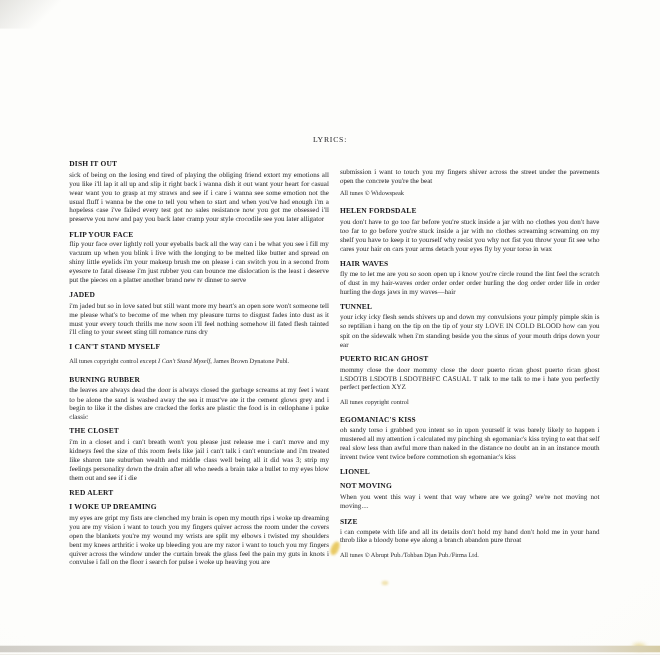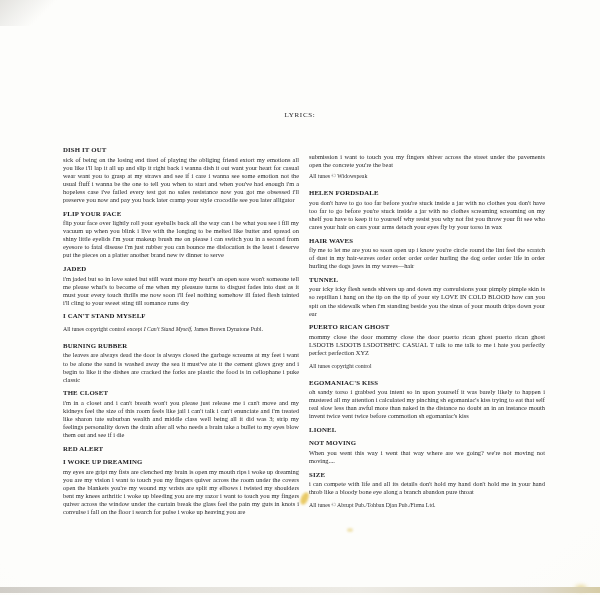--- a/index.html
+++ b/index.html
@@ -29,21 +29,21 @@
   }
   .stain-2{
     position:absolute;left:347px;top:528px;width:6px;height:4px;
     background:#eddc9e;border-radius:50%;filter:blur(1px);opacity:.8;
   }
   .stain-3{
     position:absolute;left:575px;top:585px;width:12px;height:6px;
     background:#e3cd78;border-radius:50%;filter:blur(2px);opacity:.7;
   }
   .lyrics-header{
-    position:absolute;top:111px;left:0;width:600px;
+    position:absolute;top:123px;left:0;width:600px;
     text-align:center;font-size:7px;letter-spacing:.7px;color:#1e1e22;
   }
   .columns{
     position:absolute;left:63px;top:146px;width:483px;
     display:flex;gap:10px;
   }
   .col{width:236px;}
   .song{margin:0 0 5.5px 0;}
   .song-title{
     font-size:6.8px;font-weight:bold;line-height:8px;

